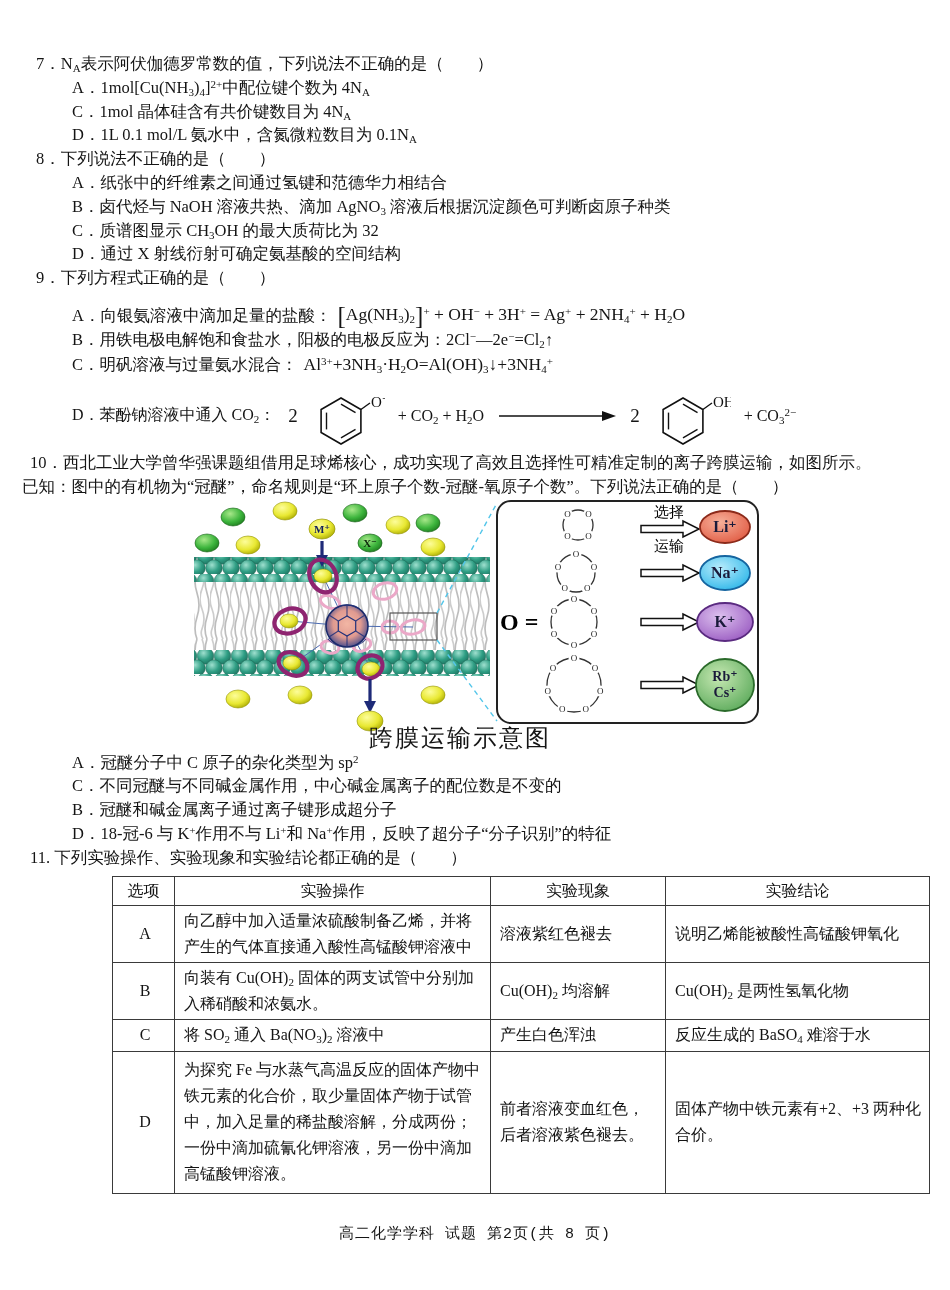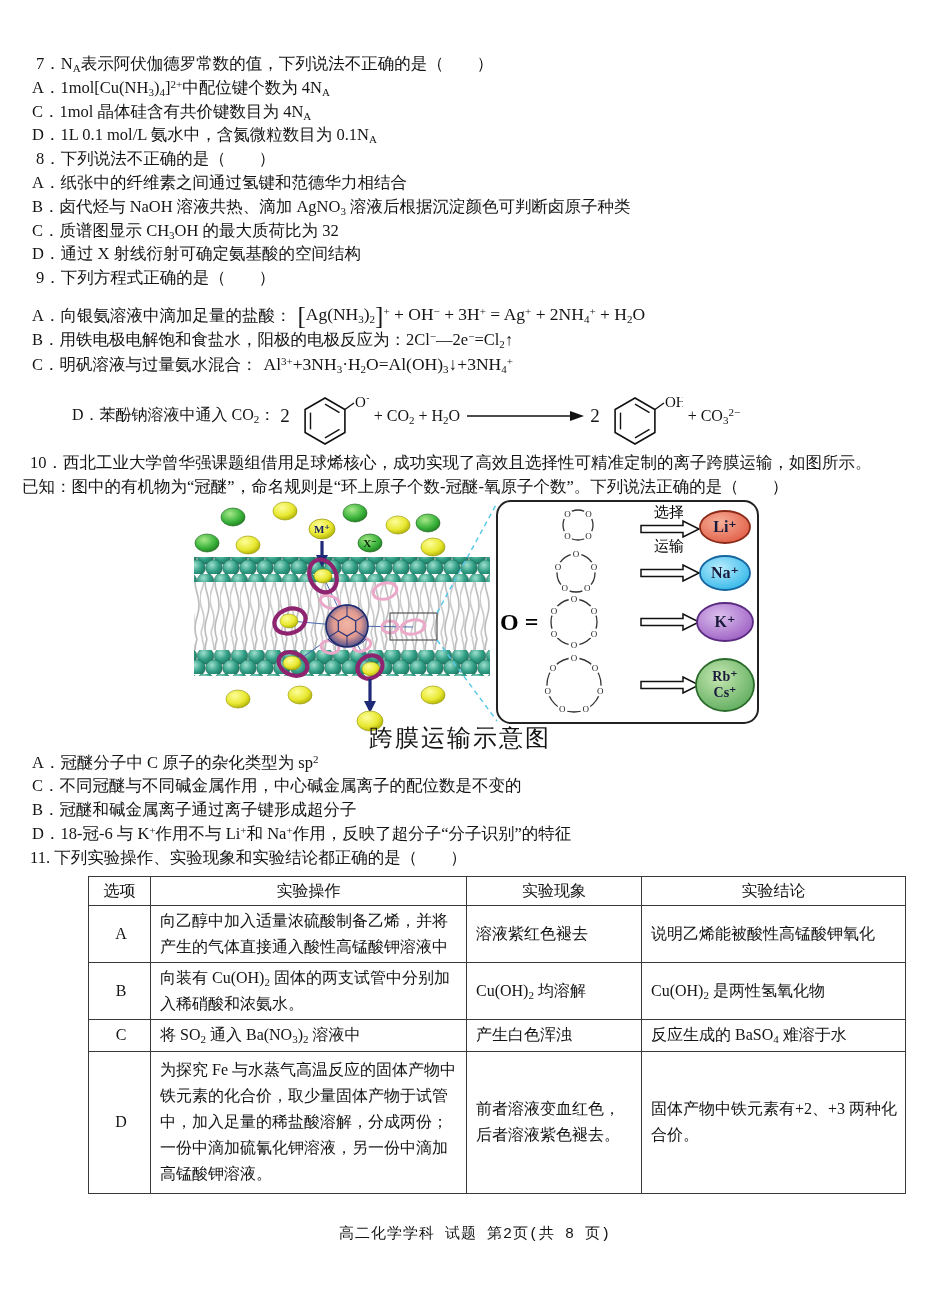--- a/index.html
+++ b/index.html
@@ -2,32 +2,32 @@
 <html><head>
 <meta charset="utf-8">
 <style>
   html,body{margin:0;padding:0;background:#ffffff;}
   body{width:950px;height:1290px;font-family:"Liberation Serif","DejaVu Serif",serif;color:#141414;position:relative;overflow:hidden;}
   .content{padding-top:52px;}
   .ln{font-size:16.5px;line-height:23.8px;white-space:nowrap;}
   .stem{padding-left:36px;}
   .stem10{padding-left:30px;}
   .stem10b{padding-left:22px;}
-  .opt{padding-left:32px;}
+  .opt{padding-left:72px;}
   sub{font-size:11px;vertical-align:-3px;line-height:0;}
   sup{font-size:11px;vertical-align:5px;line-height:0;}
   .bb{font-size:25px;vertical-align:-4px;}
   .eqline{display:flex;align-items:flex-end;height:38px;}
   .eq{font-size:17.5px;padding-left:6px;}
   .eqc{height:28px;display:flex;}
-  .phenol-line{display:flex;align-items:center;height:70px;padding-left:72px;gap:5px;}
+  .phenol-line{display:flex;align-items:center;height:70px;padding-left:72px;gap:13px;}
   .coef{font-size:19px;}
   .diagram{position:relative;width:950px;height:252px;}
   .diagram svg{position:absolute;left:180px;top:0;}
-  .q11table{border-collapse:collapse;margin-left:88px;margin-top:6px;table-layout:fixed;width:817px;}
+  .q11table{border-collapse:collapse;margin-left:112px;margin-top:6px;table-layout:fixed;width:817px;}
   .q11table td{border:1.4px solid #3a3a3a;font-size:16px;line-height:26px;padding:2px 6px 2px 9px;vertical-align:middle;word-wrap:break-word;white-space:normal;}
   .q11table td.hd{text-align:center;height:25px;padding:1px 4px;}
   .q11table td.optcell{text-align:center;}
   .footer{text-align:center;font-size:15px;margin-top:30px;letter-spacing:1px;font-family:Liberation Mono, monospace;}
 </style>
 </head>
 <body>
 
 <div class="content">
 

